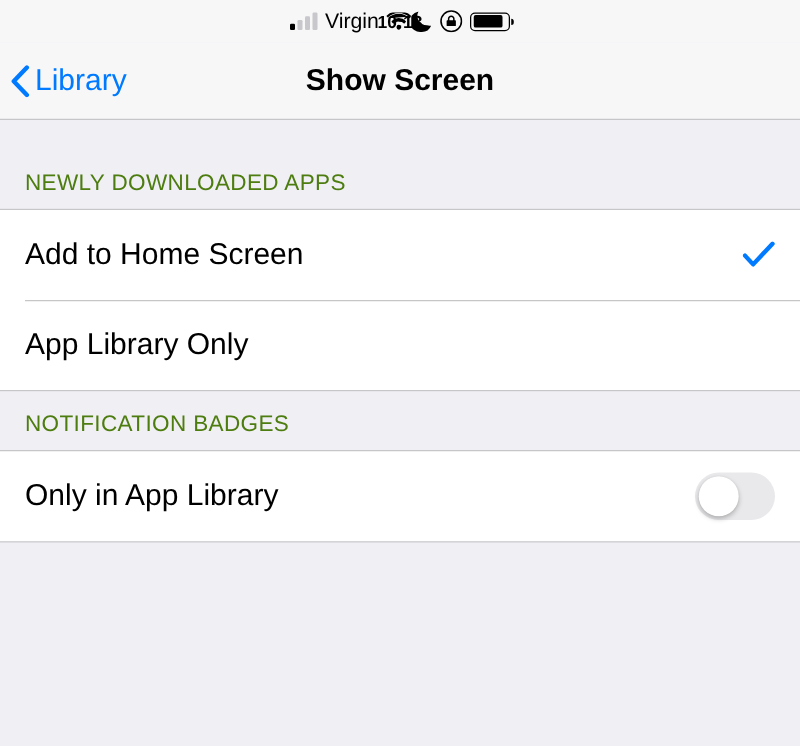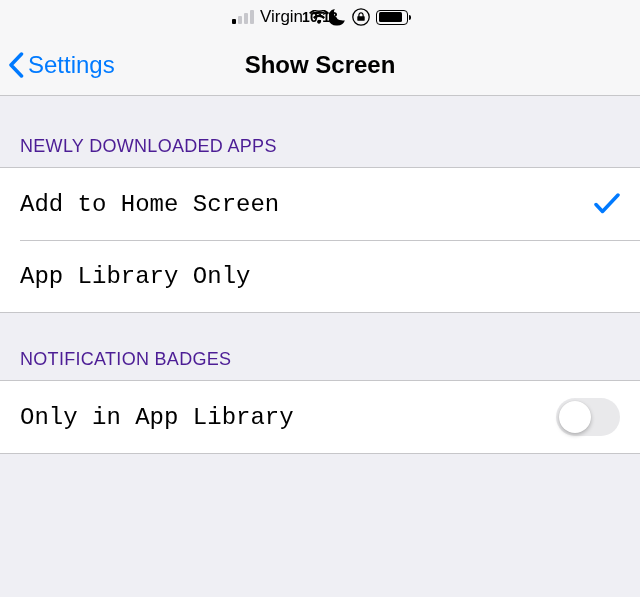--- a/index.html
+++ b/index.html
@@ -108,41 +108,40 @@
     .nav-title {
       position: absolute;
       left: 50%;
       transform: translateX(-50%);
       font-size: 24px;
       font-weight: 600;
     }
     .section-header {
       padding: 40px 20px 10px 20px;
       font-size: 18px;
-      color: #4c1d95;
+      color: #4d7c0f;
       letter-spacing: 0.3px;
       text-transform: uppercase;
     }
     .section-header.tight{
-      padding-top:36px;
+      padding-top:16px;
     }
     .group {
       background:#fff;
       border-top:1px solid #c6c6c9;
       border-bottom:1px solid #c6c6c9;
     }
     .row {
       display:flex;
       align-items:center;
       justify-content:space-between;
       padding: 0 20px;
       min-height:72px;
       font-size:24px;
       position:relative;
-      font-family:Liberation Mono, monospace;
     }
     .row + .row::before{
       content:"";
       position:absolute;
       left:20px;
       right:0;
       top:0;
       height:1px;
       background:#c6c6c9;
     }
@@ -205,21 +204,21 @@
   </div>
 </div>
 
 <div class="nav-bar">
   <div class="back-button">
     <span class="back-chevron">
       <svg width="16" height="26" viewBox="0 0 16 26">
           <path d="M13.5 2L3 13l10.5 11" fill="none" stroke="#007aff" stroke-width="3.5" stroke-linecap="round" stroke-linejoin="round"></path>
         </svg>
     </span>
-    <span>Settings</span>
+    <span>Library</span>
   </div>
   <div class="nav-title">Show Screen</div>
 </div>
 
 <div class="section-header">NEWLY DOWNLOADED APPS</div>
 <div class="group">
   <div class="row">
     <span>Add to Home Screen</span>
     <span class="checkmark">
       <svg width="26" height="22" viewBox="0 0 26 22">

